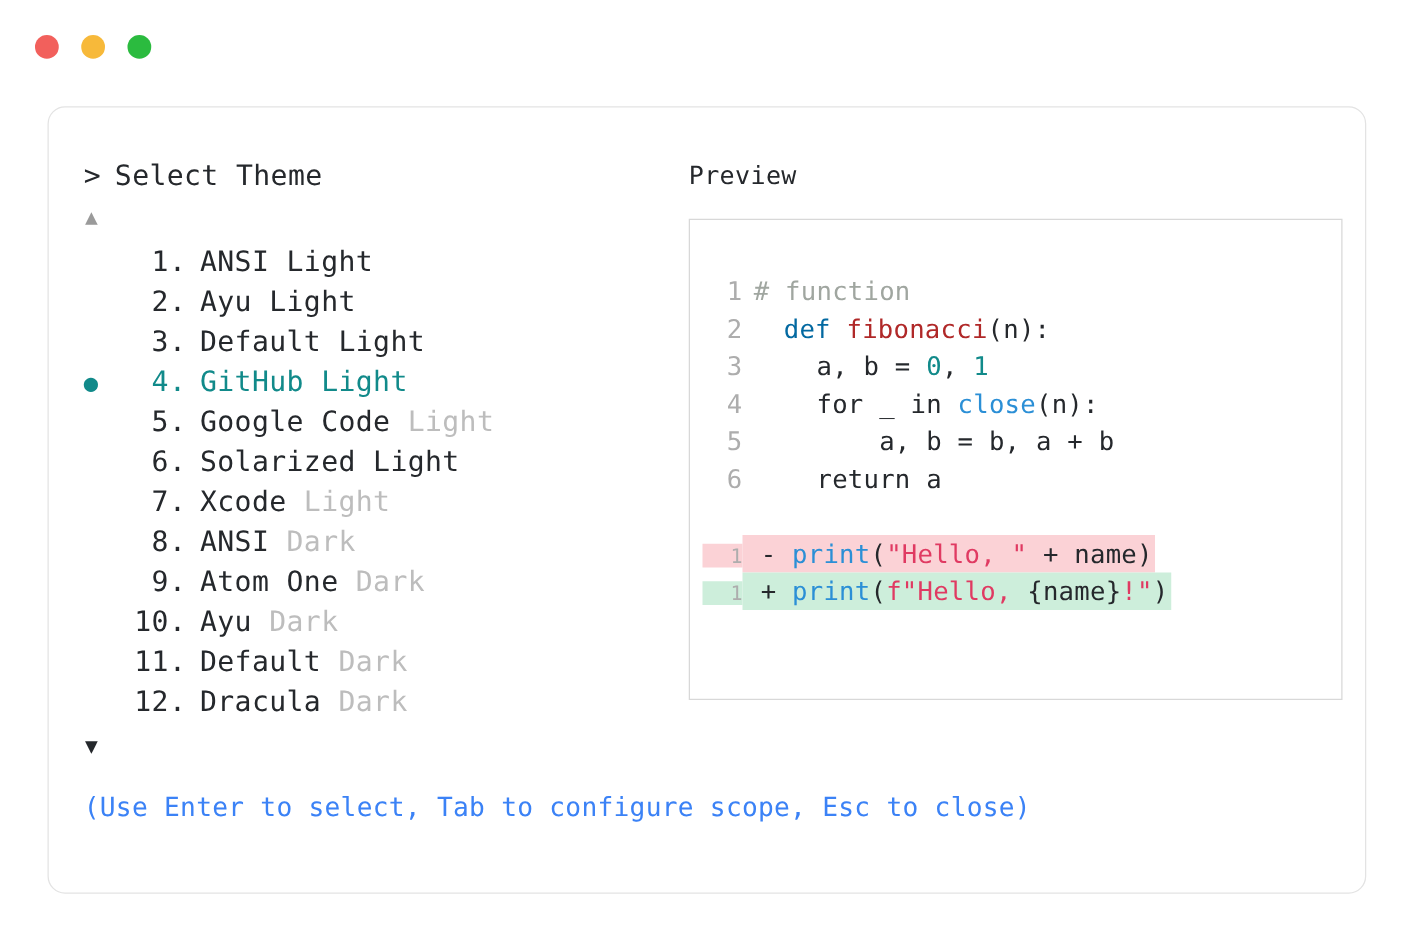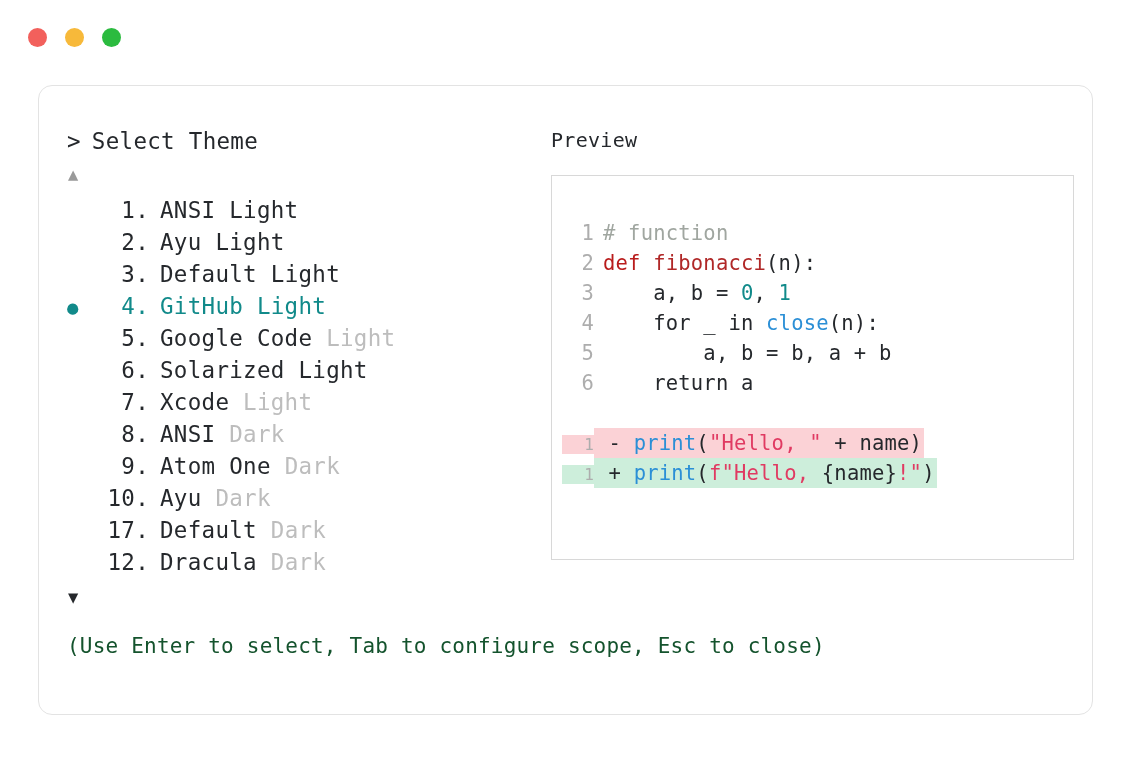--- a/index.html
+++ b/index.html
@@ -124,21 +124,21 @@
 
   .suffix.dim { color: #bdbdbd; }
   .suffix.bright { color: #25282c; }
 
   .footer-hint {
     position: absolute;
     left: 28px;
     bottom: 56px;
     font-size: 21px;
     letter-spacing: 0.2px;
-    color: #14532d;
+    color: #3b82f6;
     white-space: pre;
     margin-top: 45px;
   }
 
   
   .right-col {
     flex: 1 1 auto;
     padding-left: 16px;
   }
 
@@ -175,21 +175,21 @@
     width: 32px;
     flex: 0 0 32px;
     text-align: right;
     color: #adadad;
   }
 
   .code-spacer { height: 30px; }
 
   
   .tok-comment { color: #a0a6a0; }
-  .tok-kw      { color: #b91c1c; }
+  .tok-kw      { color: #0369a1; margin-left: 24px; }
   .tok-fn      { color: #b02828; }
   .tok-plain   { color: #25282c; }
   .tok-num     { color: #118a8a; }
   .tok-builtin { color: #2b8fd6; }
   .tok-str     { color: #e03a62; }
 
   
   .diff-line { display: flex; align-items: baseline; height: 30px; }
   .diff-mark { white-space: pre; }
   .diff-hl {
@@ -234,21 +234,21 @@
               <li class="theme-item"><span class="bullet-cell"></span><span class="num-cell"> 1.</span><span class="name-cell">ANSI</span><span class="suffix bright"> Light</span></li>
               <li class="theme-item"><span class="bullet-cell"></span><span class="num-cell"> 2.</span><span class="name-cell">Ayu</span><span class="suffix bright"> Light</span></li>
               <li class="theme-item"><span class="bullet-cell"></span><span class="num-cell"> 3.</span><span class="name-cell">Default</span><span class="suffix bright"> Light</span></li>
               <li class="theme-item selected"><span class="bullet-cell">●</span><span class="num-cell"> 4.</span><span class="name-cell">GitHub</span><span class="suffix bright"> Light</span></li>
               <li class="theme-item"><span class="bullet-cell"></span><span class="num-cell"> 5.</span><span class="name-cell">Google Code</span><span class="suffix dim"> Light</span></li>
               <li class="theme-item"><span class="bullet-cell"></span><span class="num-cell"> 6.</span><span class="name-cell">Solarized</span><span class="suffix bright"> Light</span></li>
               <li class="theme-item"><span class="bullet-cell"></span><span class="num-cell"> 7.</span><span class="name-cell">Xcode</span><span class="suffix dim"> Light</span></li>
               <li class="theme-item"><span class="bullet-cell"></span><span class="num-cell"> 8.</span><span class="name-cell">ANSI</span><span class="suffix dim"> Dark</span></li>
               <li class="theme-item"><span class="bullet-cell"></span><span class="num-cell"> 9.</span><span class="name-cell">Atom One</span><span class="suffix dim"> Dark</span></li>
               <li class="theme-item"><span class="bullet-cell"></span><span class="num-cell">10.</span><span class="name-cell">Ayu</span><span class="suffix dim"> Dark</span></li>
-              <li class="theme-item"><span class="bullet-cell"></span><span class="num-cell">17.</span><span class="name-cell">Default</span><span class="suffix dim"> Dark</span></li>
+              <li class="theme-item"><span class="bullet-cell"></span><span class="num-cell">11.</span><span class="name-cell">Default</span><span class="suffix dim"> Dark</span></li>
               <li class="theme-item"><span class="bullet-cell"></span><span class="num-cell">12.</span><span class="name-cell">Dracula</span><span class="suffix dim"> Dark</span></li>
             </ul>
 
           <div class="scroll-arrow scroll-arrow-down">▼</div>
         </div>
 
         <div class="right-col">
           <div class="preview-label">Preview</div>
           <div class="preview-box">
             <div class="code-body">

